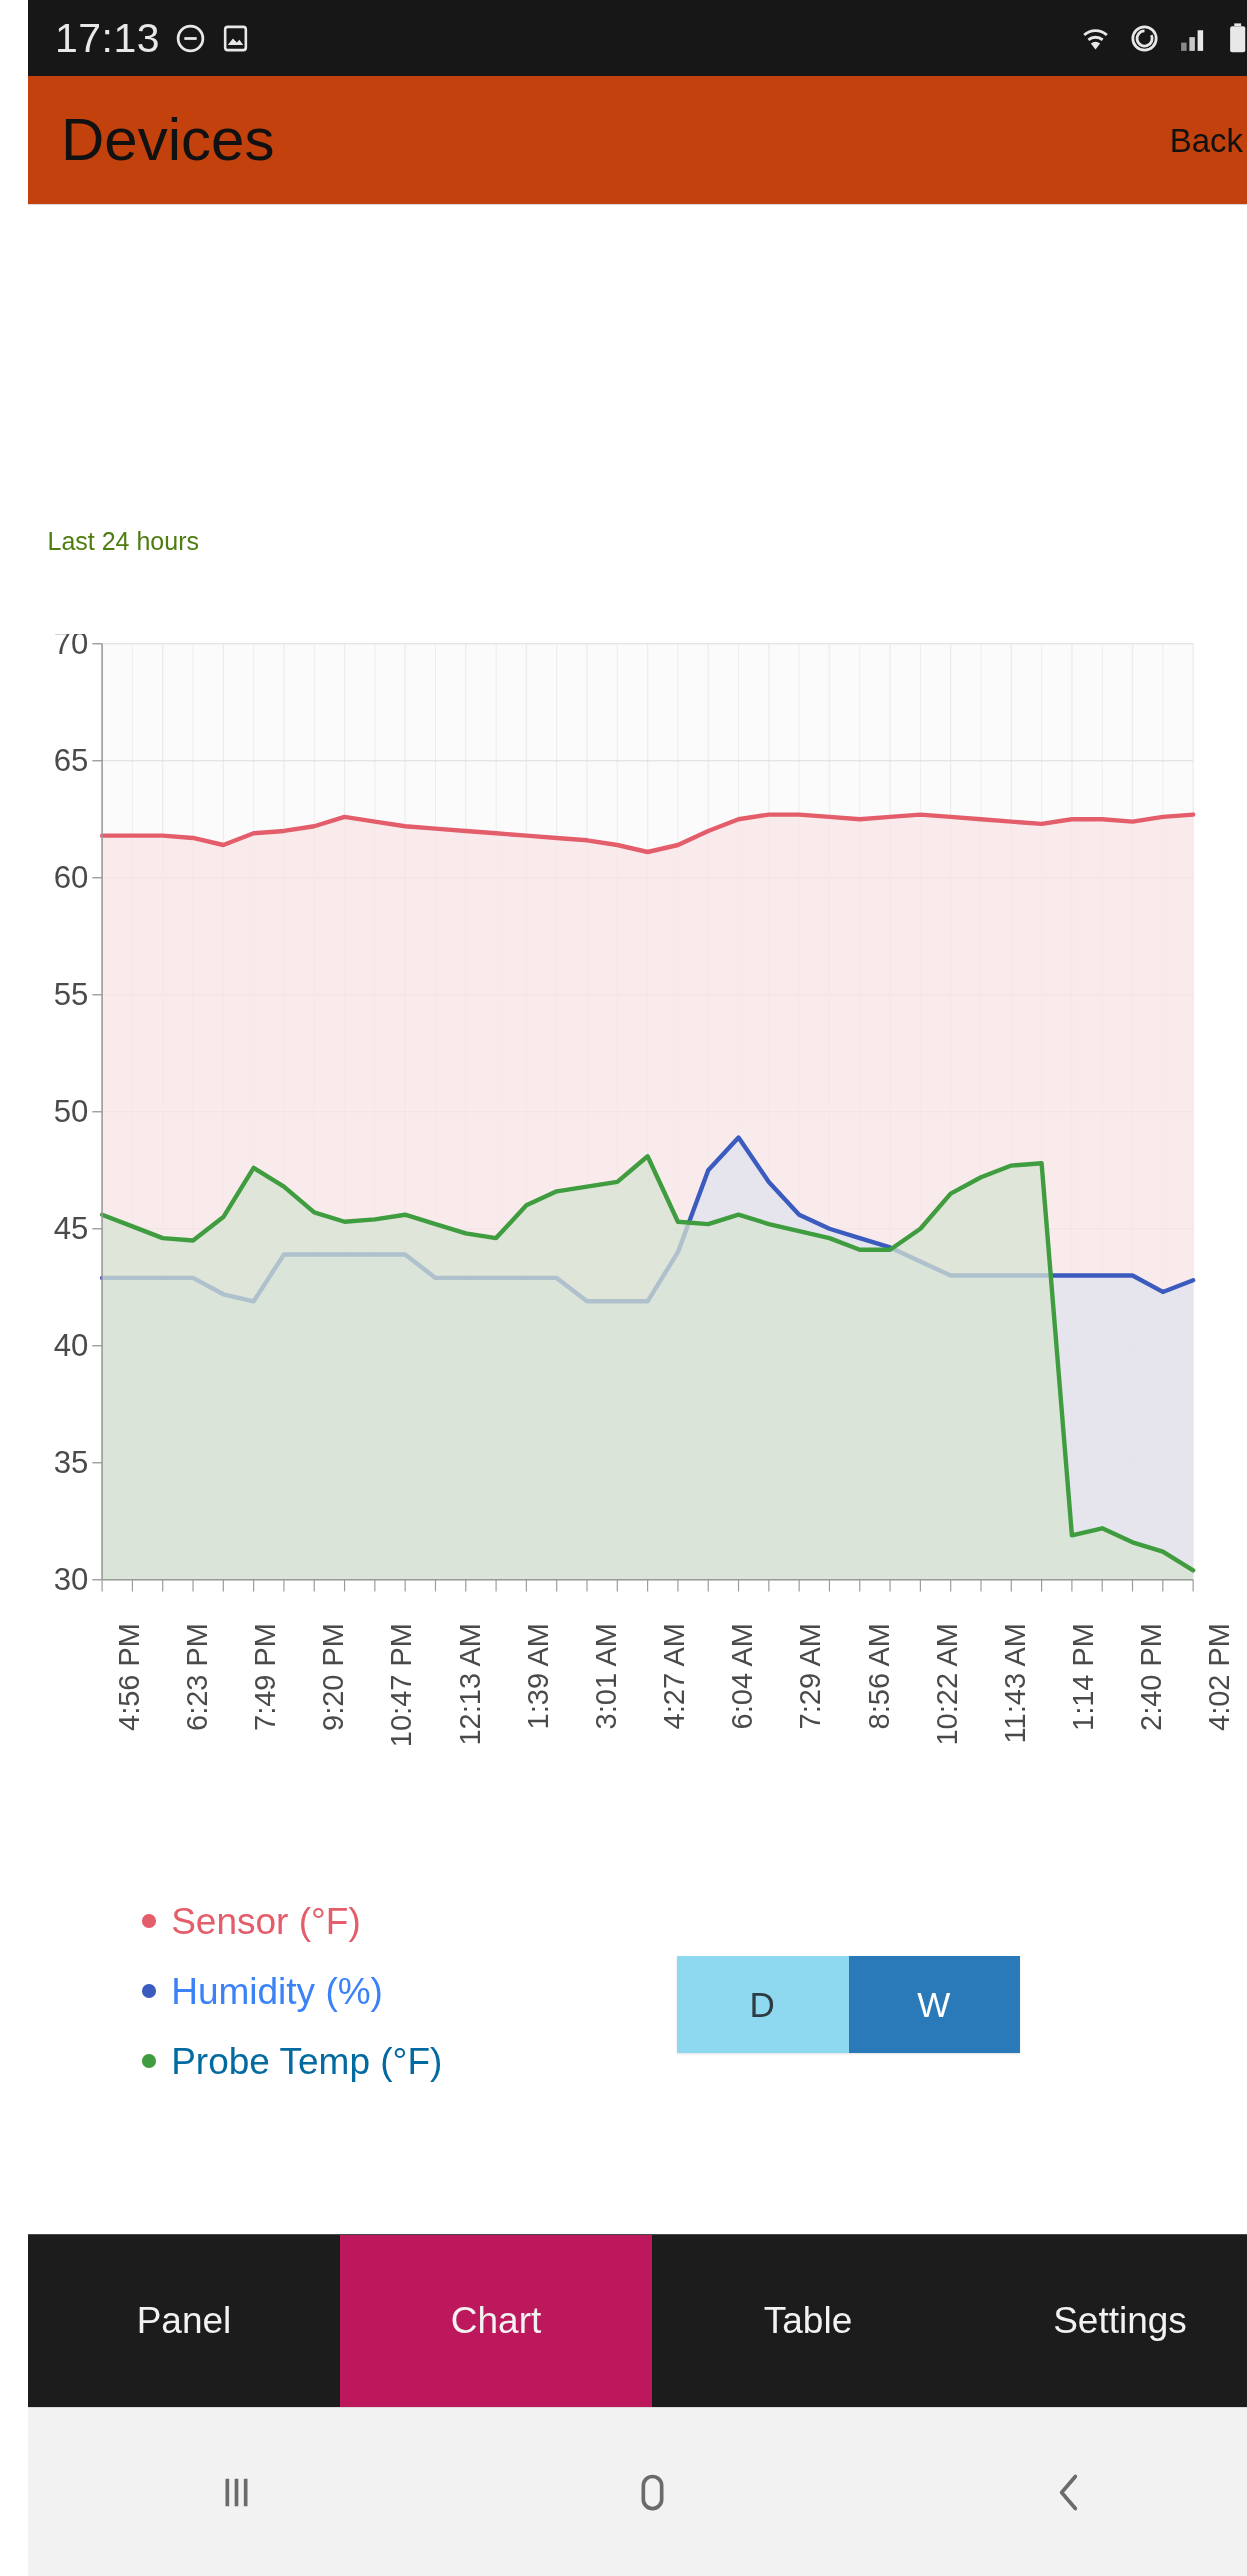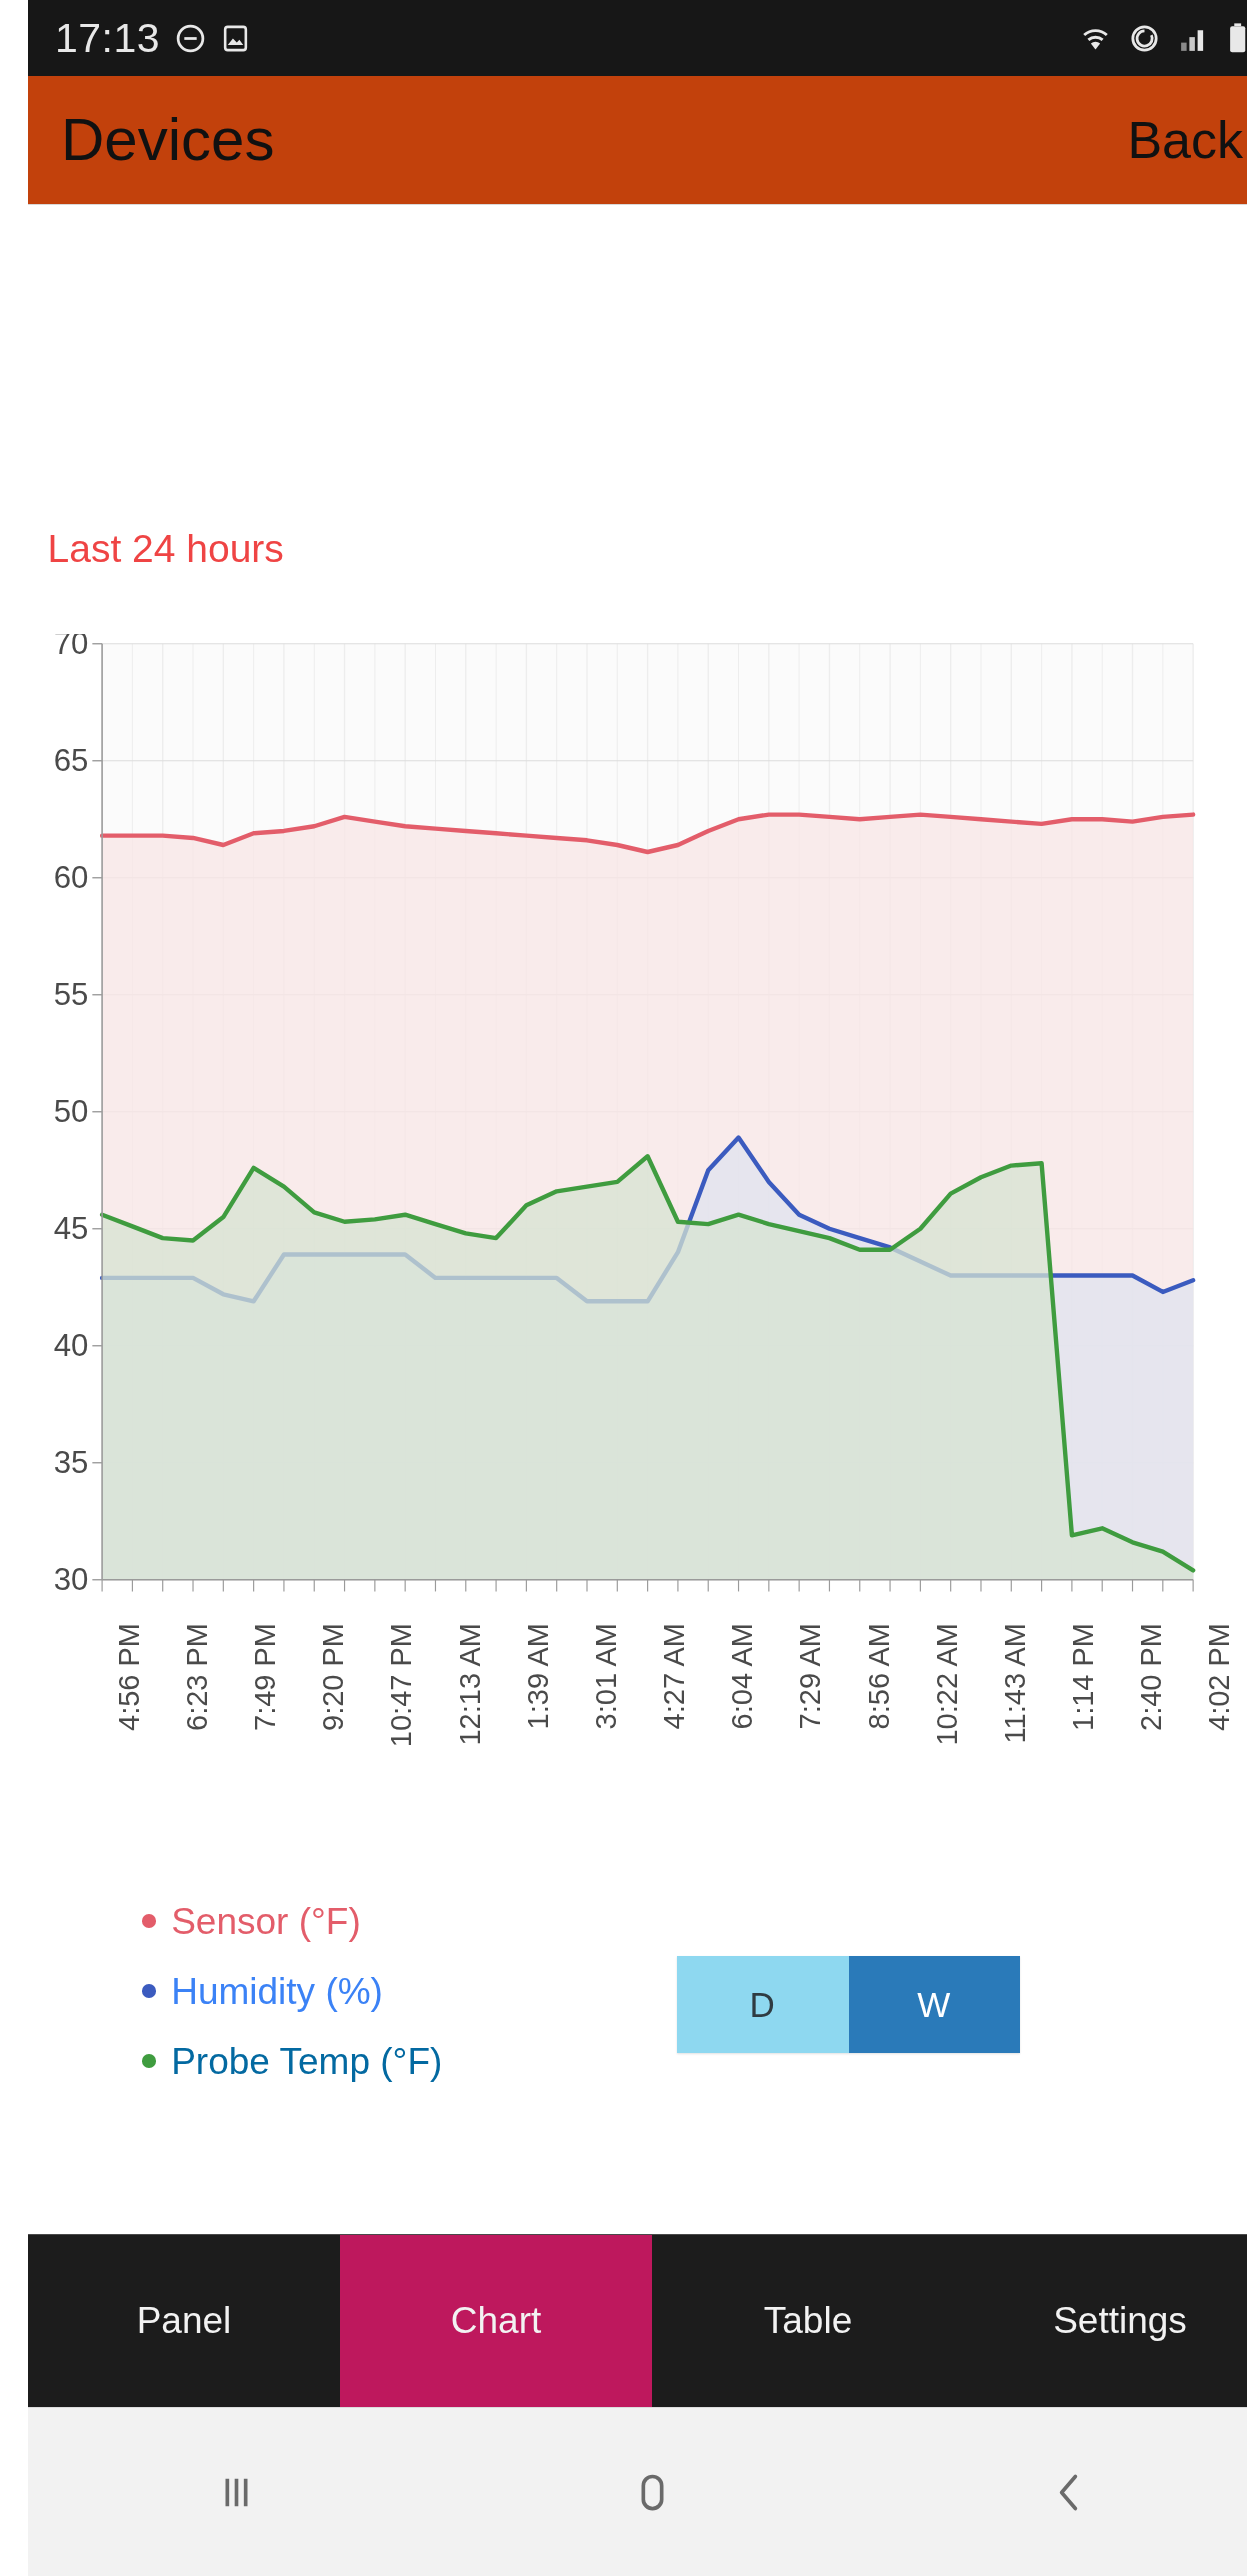--- a/index.html
+++ b/index.html
@@ -22,27 +22,27 @@
   .sb-right { display: flex; align-items: center; gap: 15.6px; }
   .sb-ico { display: inline-flex; align-items: center; justify-content: center; }
 
   
   .appbar {
     height: 129px; background: #c2410c; border-bottom: 1.9px solid #d8d8d8;
     display: flex; align-items: center; justify-content: space-between;
     padding: 0 33px; flex: 0 0 auto;
   }
   .app-title { font-size: 60px; color: #111; font-weight: 400; line-height: 1; }
-  .back-btn { font-size: 52px; color: #111; font-weight: 400; line-height: 1; }
+  .back-btn { font-size: 33px; color: #111; font-weight: 400; line-height: 1; }
 
   
   .content { flex: 1 1 auto; position: relative; background: #fff; }
   .range-label {
     position: absolute; left: 19.5px; top: 322px;
-    font-size: 39px; color: #ef4444;
+    font-size: 25px; color: #4d7c0f;
   }
 
   
   .chart-wrap { position: absolute; left: 0; top: 429px; width: 1248px; height: 975px; }
   .chart-svg { display: block; }
 
   
   .xlabels { position: absolute; left: 0; top: 1418px; width: 1248px; height: 214px; }
   .xlab {
     position: absolute; top: 0;

